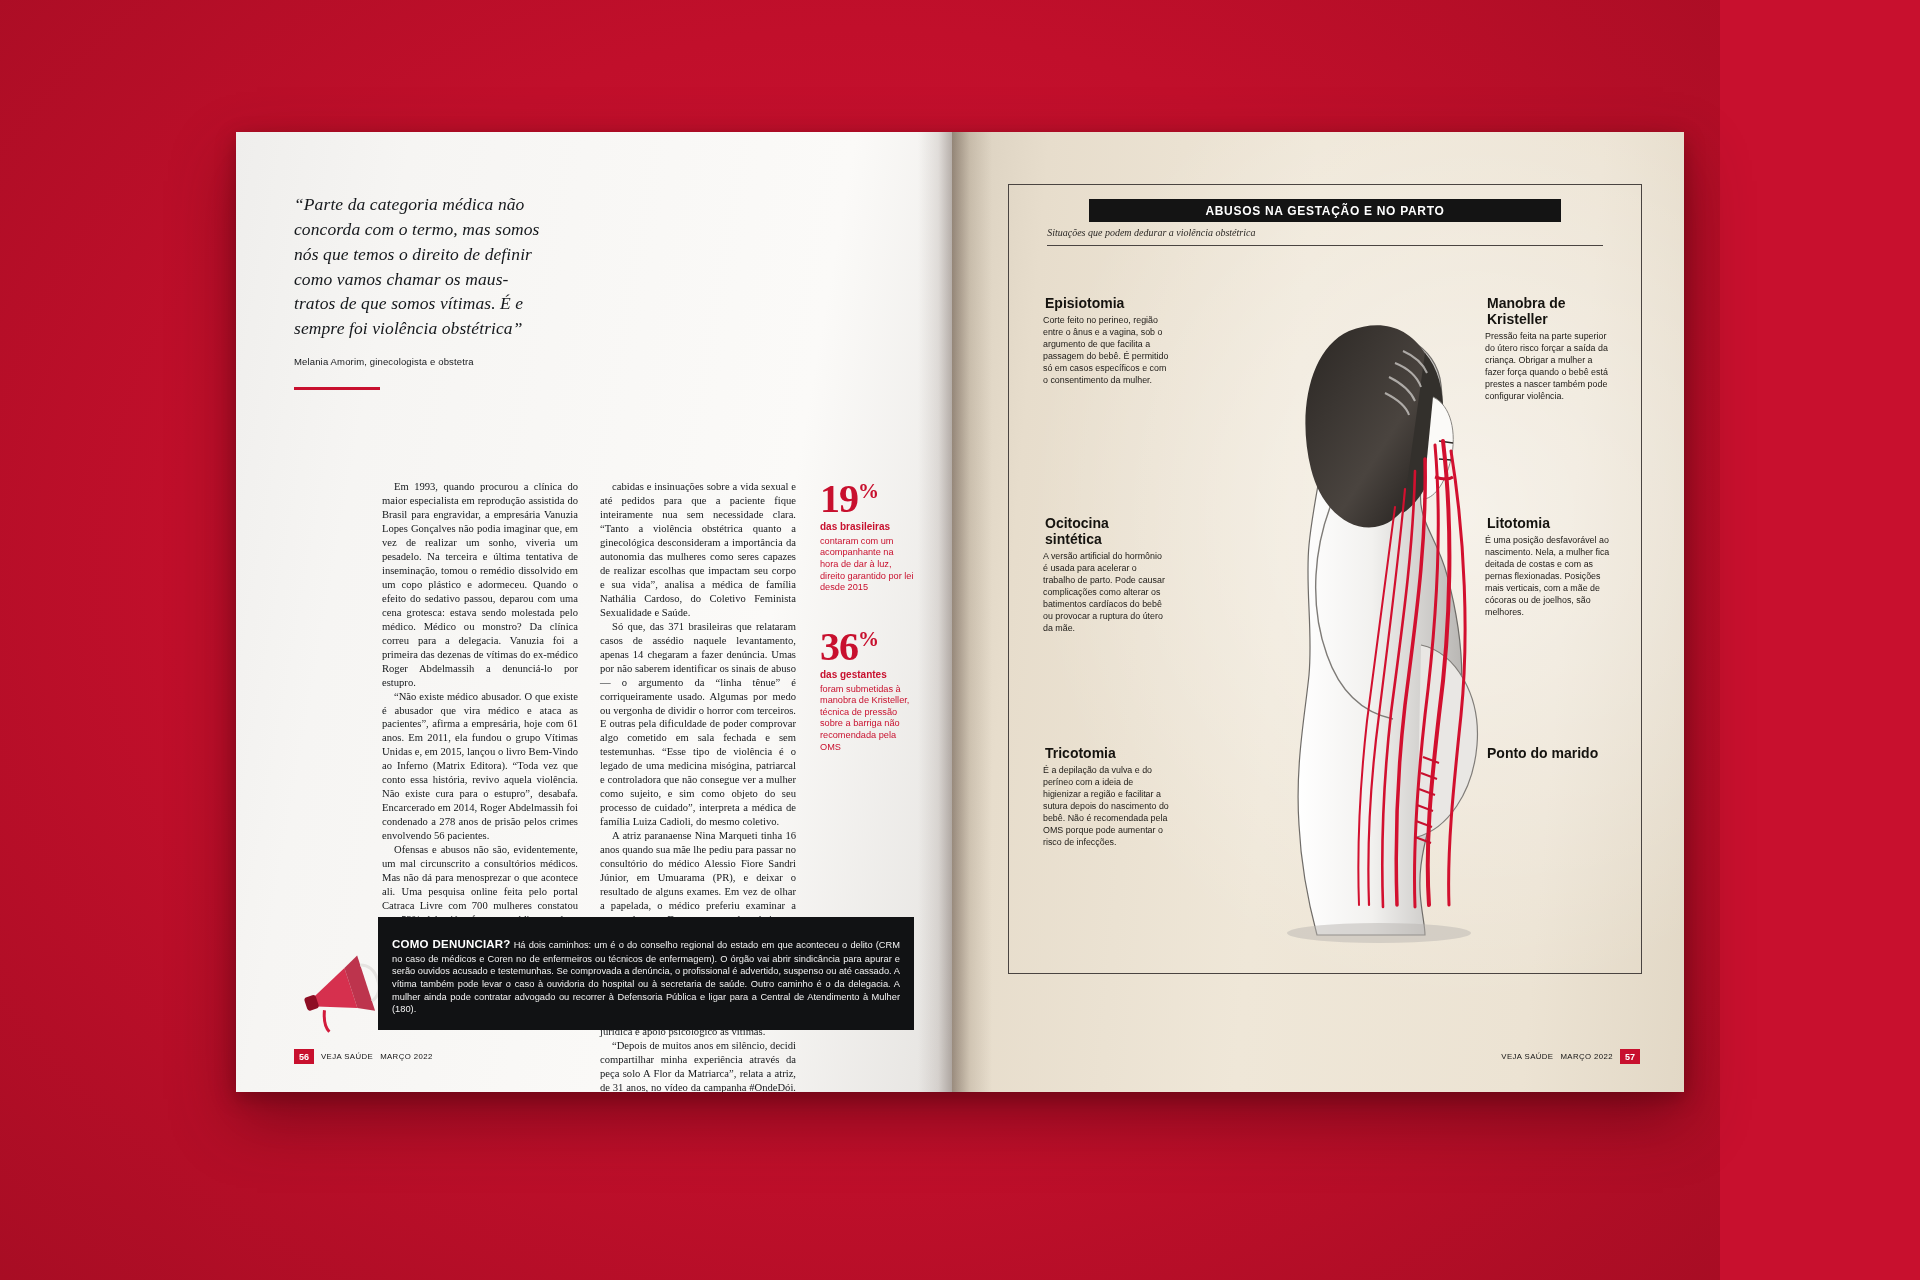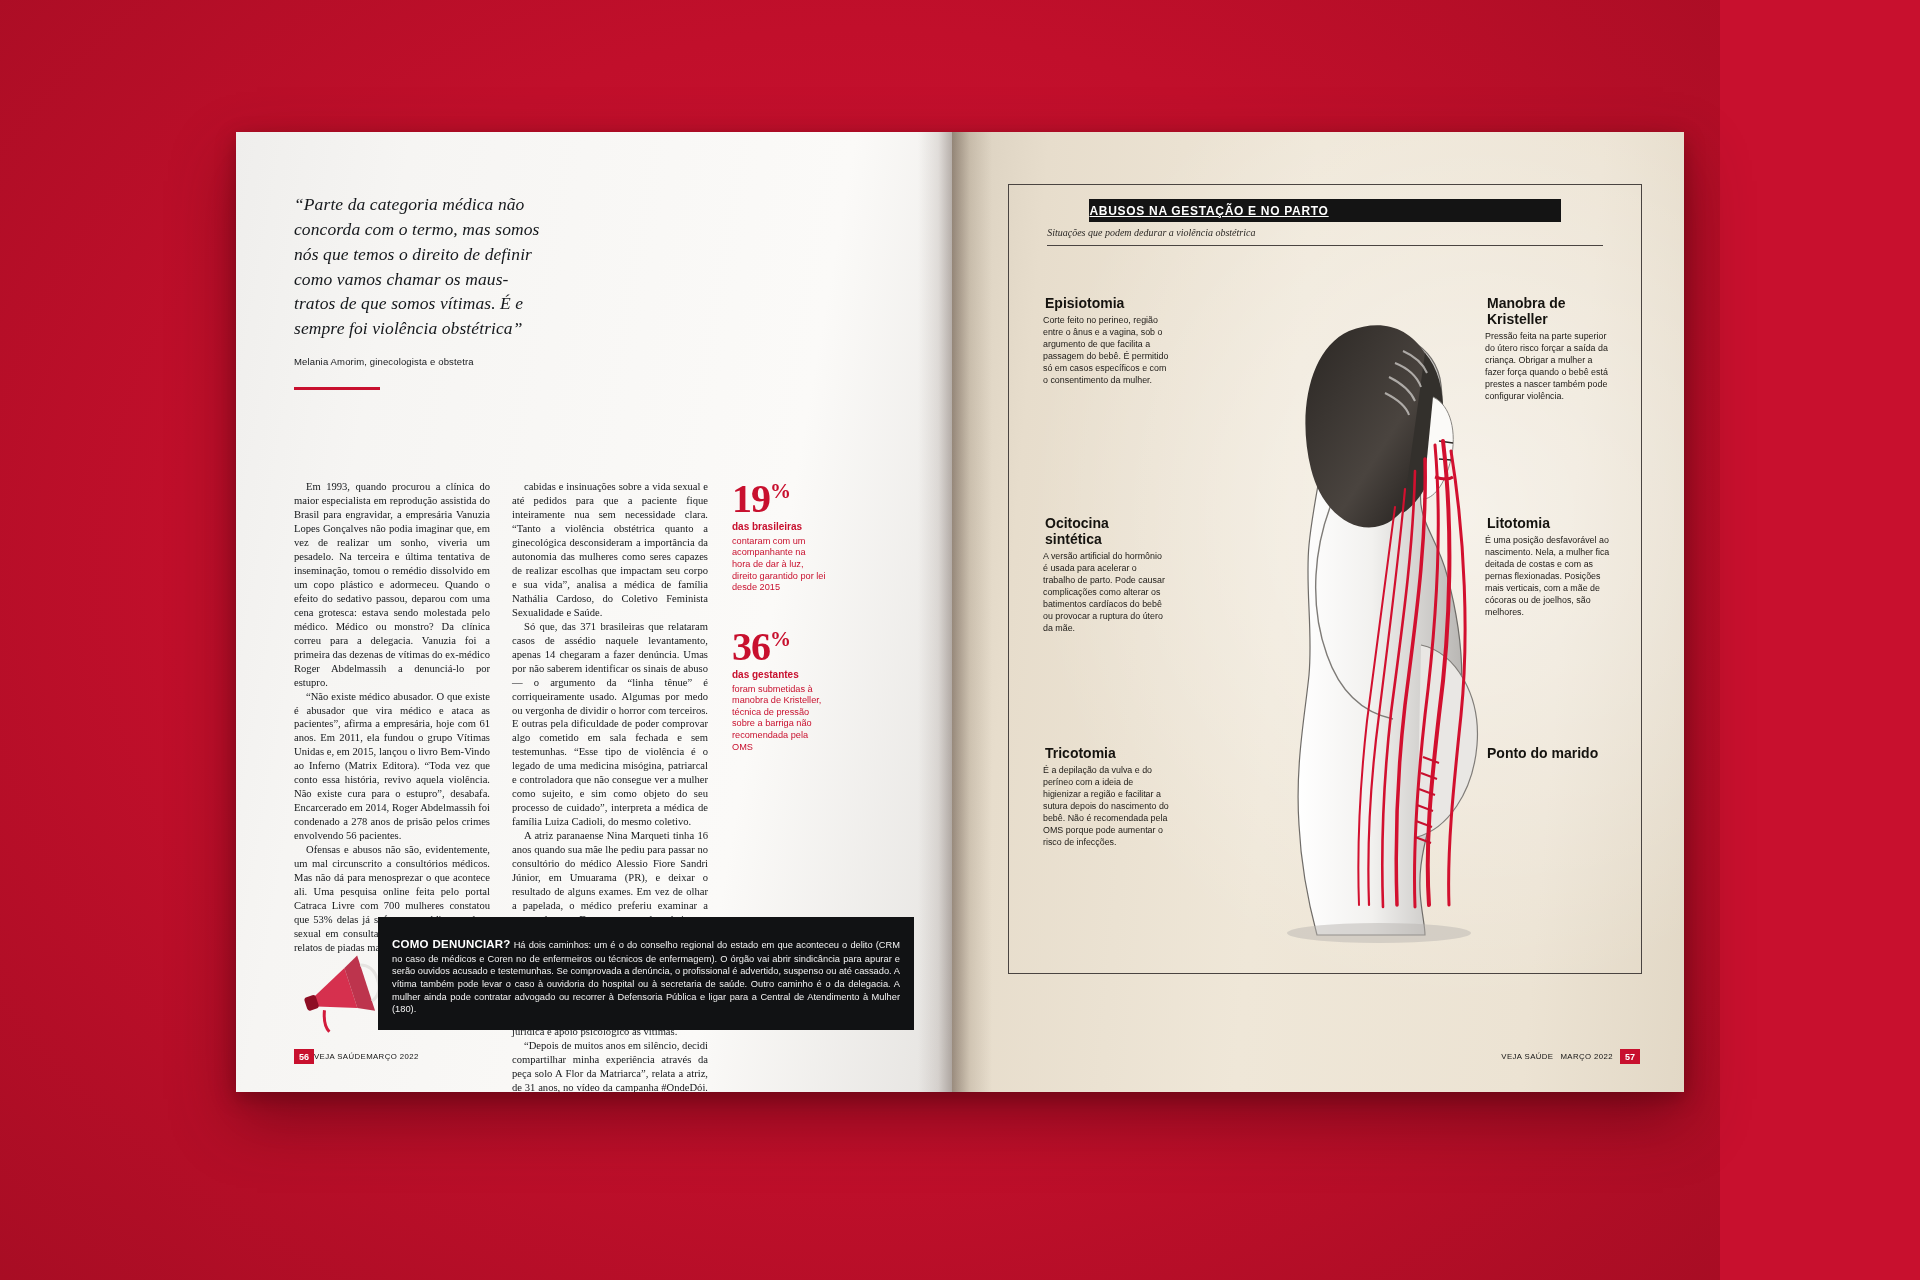--- a/index.html
+++ b/index.html
@@ -69,20 +69,21 @@
     color: #15181c;
   }
   .rule-red { width: 86px; height: 3px; background: #c8102e; margin-top: 18px; }
 
   .cols {
     position: absolute;
     left: 58px; top: 348px;
     width: 620px;
     display: flex;
     gap: 22px;
+    justify-content: flex-end;
   }
   .col { width: 196px; }
   .col p {
     margin: 0;
     font-size: 10.6px;
     line-height: 1.32;
     text-align: justify;
     color: #14171a;
     text-indent: 12px;
     hyphens: auto;
@@ -141,21 +142,21 @@
   }
   .megaphone {
     position: absolute;
     left: 58px; bottom: 56px;
     width: 96px; height: 86px;
   }
 
   .folio-left {
     position: absolute;
     left: 58px; bottom: 28px;
-    display: flex; align-items: center; 
+    display: flex; align-items: center; gap: 7px;
     font-family: "Liberation Sans", sans-serif;
   }
   .folio-num {
     background: #c8102e; color: #fff;
     font-size: 9px; font-weight: bold;
     padding: 3px 5px 2px 5px;
   }
   .folio-txt { font-size: 7.8px; letter-spacing: .4px; color: #111; }
 
   .folio-right {
@@ -168,29 +169,28 @@
   
   .info-frame {
     position: relative;
     width: 100%; height: 790px;
     border: 1.2px solid #4a4441;
     padding: 14px;
   }
   .info-title-bar {
     background: #141414;
     color: #fff;
-    text-align: left;
+    text-align: center;
     font-family: "Liberation Sans", sans-serif;
     font-weight: bold;
     font-size: 12px;
     letter-spacing: .7px;
     padding: 5px 0 4px 0;
     width: 78%;
     margin: 0 auto;
-    text-decoration: underline;
   }
   .info-sub {
     font-style: italic;
     font-size: 10px;
     color: #2a2724;
     margin-top: 5px;
     border-bottom: 1px solid #4a4441;
     padding-bottom: 7px;
     width: 92%;
     margin-left: auto; margin-right: auto;

